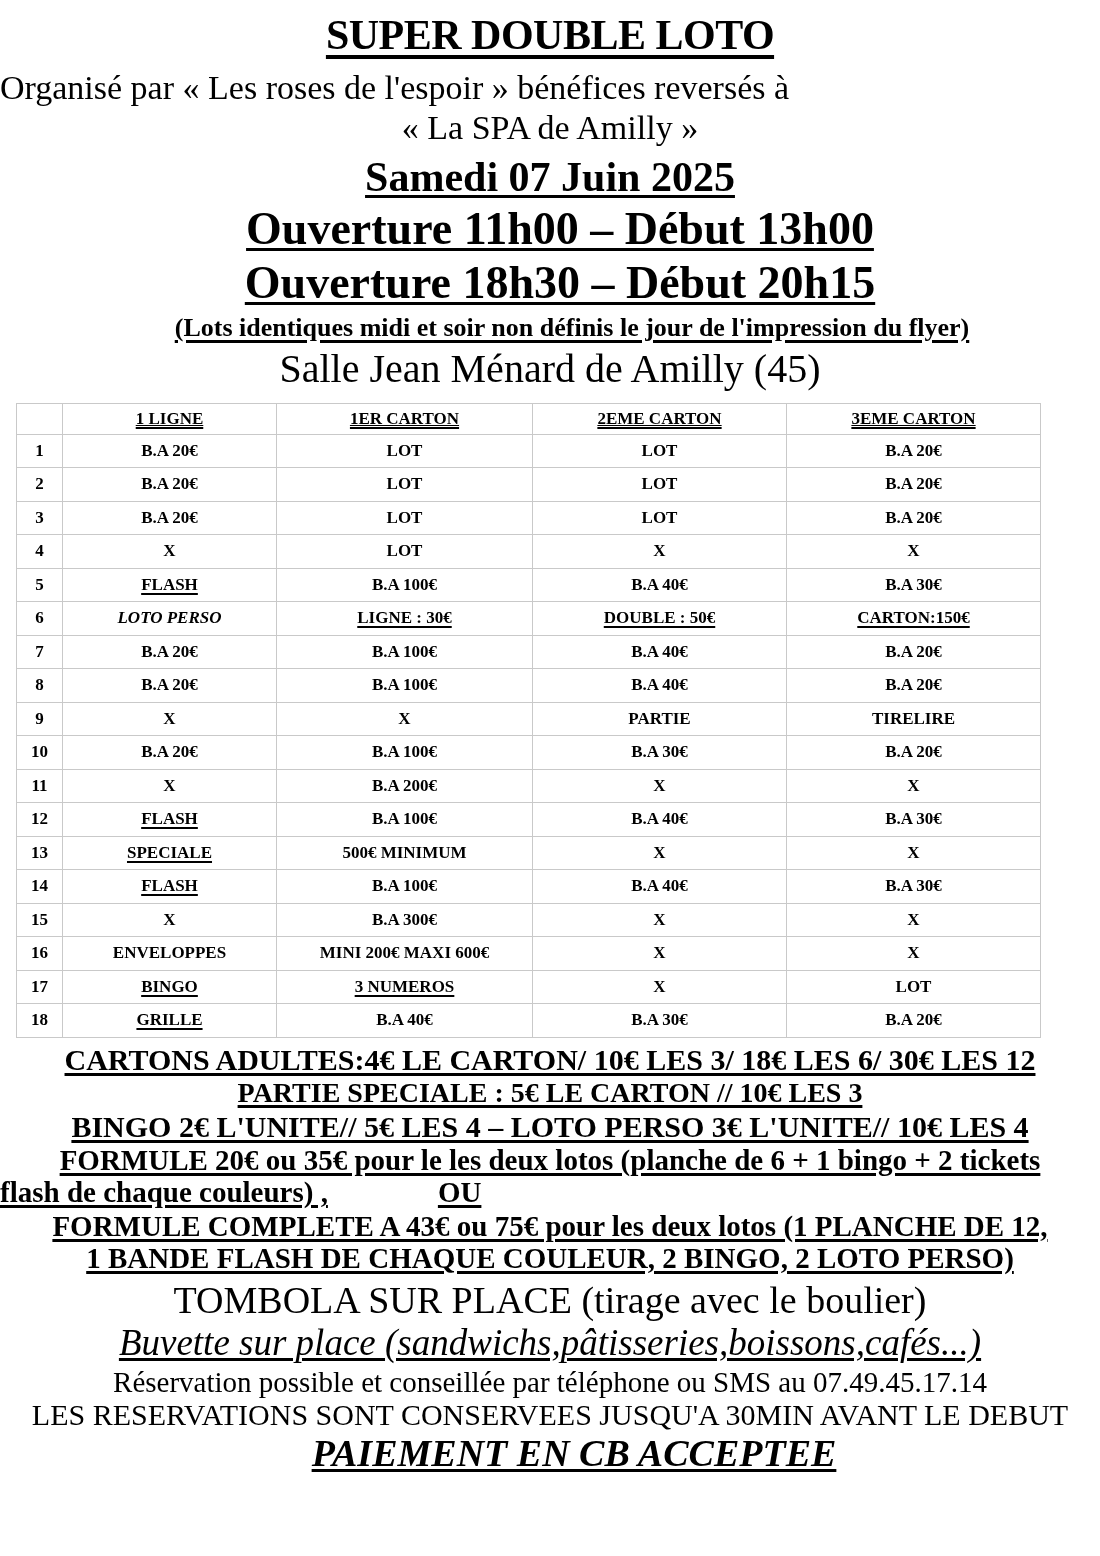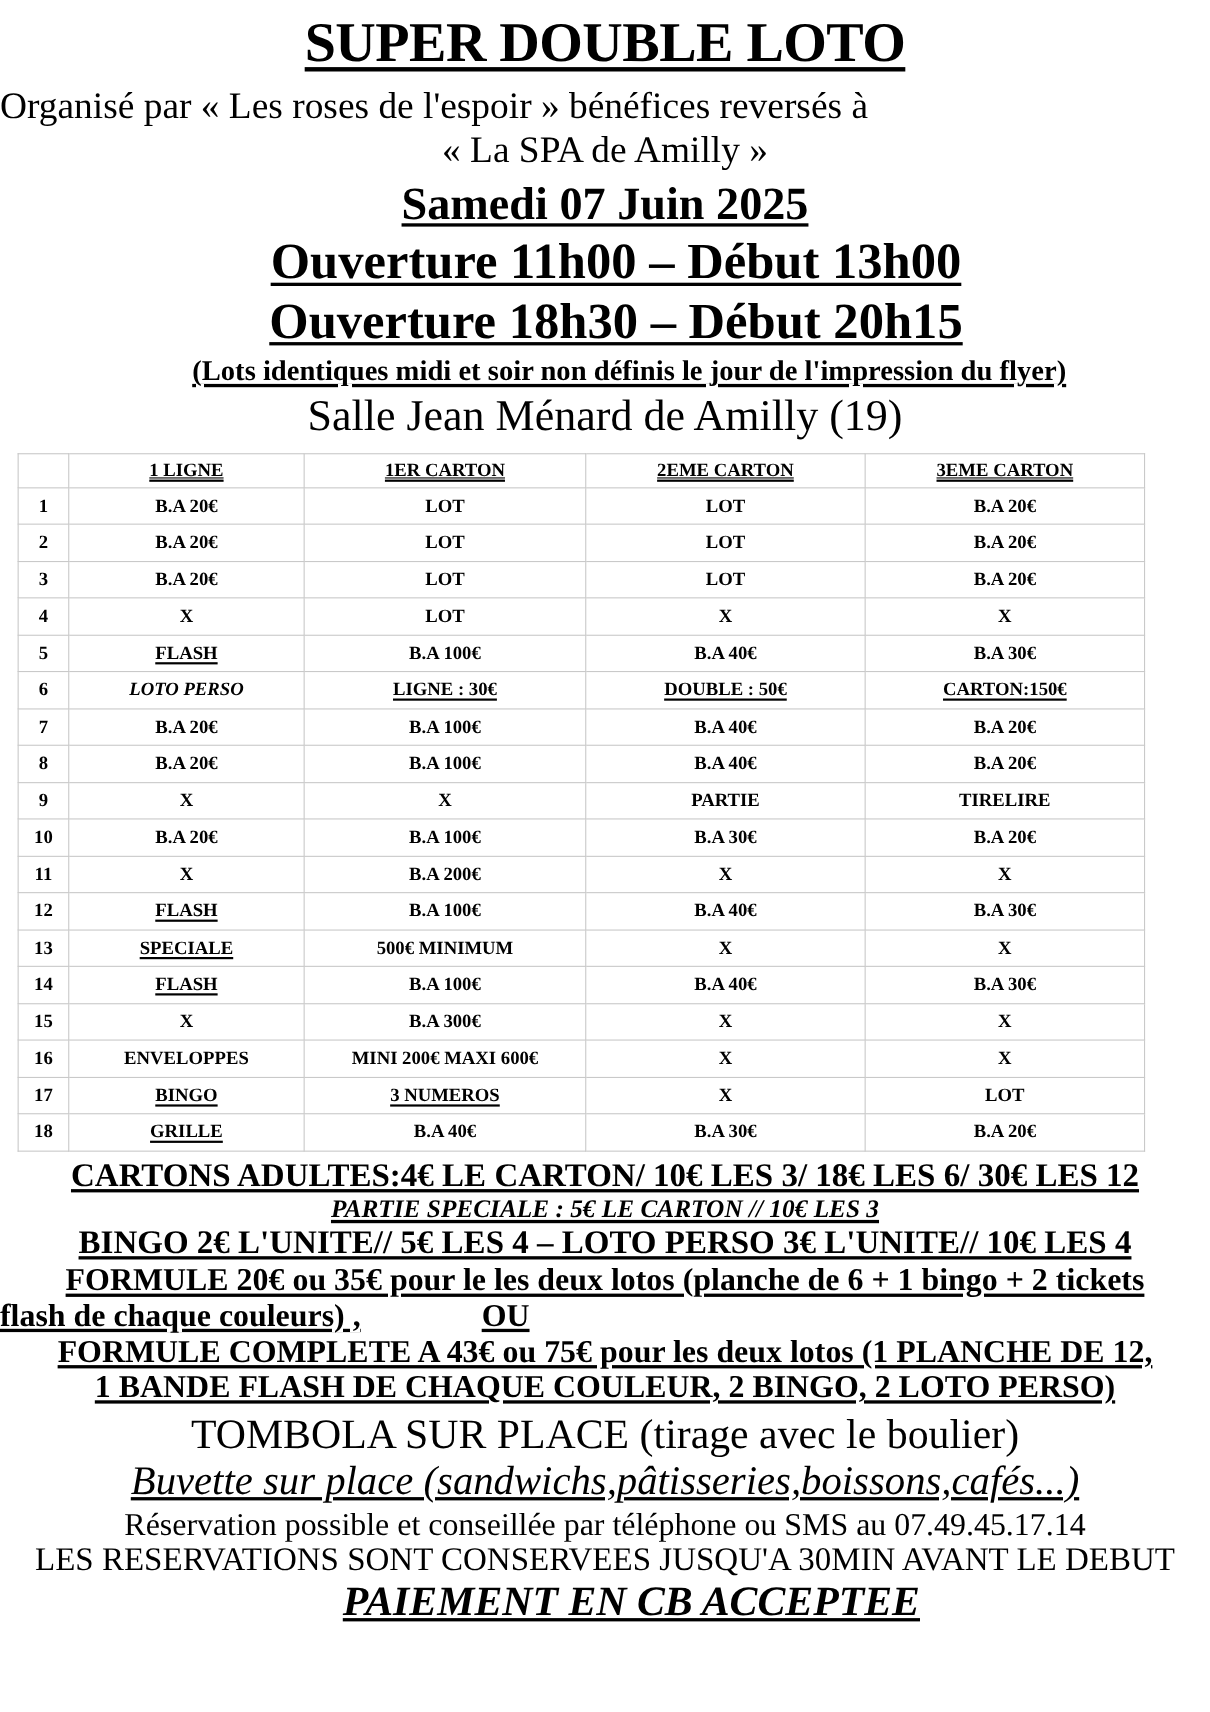--- a/index.html
+++ b/index.html
@@ -18,21 +18,21 @@
     position: relative;
     width: 1100px;
     height: 1556px;
     background: #ffffff;
   }
 
   
   .title {
     text-align: center;
     font-weight: bold;
-    font-size: 51px;
+    font-size: 42px;
     line-height: 1.0;
     letter-spacing: -0.5px;
     padding-top: 14px;
     text-decoration: underline;
     text-decoration-thickness: 4px;
     text-underline-offset: 6px;
     white-space: nowrap;
   }
   .org-line {
     text-align: left;
@@ -144,21 +144,21 @@
     font-weight: bold;
     line-height: 1.08;
     white-space: nowrap;
   }
   .price-line .u {
     text-decoration: underline;
     text-decoration-thickness: 3px;
     text-underline-offset: 3px;
   }
   .p1 { font-size: 30px; margin-top: 6px; }
-  .p2 { font-size: 23px; margin-top: 2px; font-style: italic; }
+  .p2 { font-size: 28px; margin-top: 2px; }
   .p3 { font-size: 30px; margin-top: 2px; }
   .p4 { font-size: 29px; margin-top: 2px; }
   .p5 { font-size: 29px; margin-top: 1px; }
   .p6 { font-size: 29px; margin-top: 2px; }
   .p7 { font-size: 29px; margin-top: 1px; }
 
   .formula-ou-row {
     display: block;
     text-align: left;
   }
@@ -232,21 +232,21 @@
     <span class="u">Ouverture 11h00 – Début 13h00</span>
   </div>
   <div class="hours-line">
     <span class="u">Ouverture 18h30 – Début 20h15</span>
   </div>
 
   <div class="lots-note">
     <span class="u">(Lots identiques midi et soir non définis le jour de l'impression du flyer)</span>
   </div>
 
-  <div class="venue-line">Salle Jean Ménard de Amilly (19)</div>
+  <div class="venue-line">Salle Jean Ménard de Amilly (45)</div>
 
   <div class="table-wrap">
     <table class="prizes">
       <colgroup>
         <col class="c-num">
           <col class="c-l1">
           <col class="c-c1">
           <col class="c-c2">
           <col class="c-c3">
       </colgroup>

